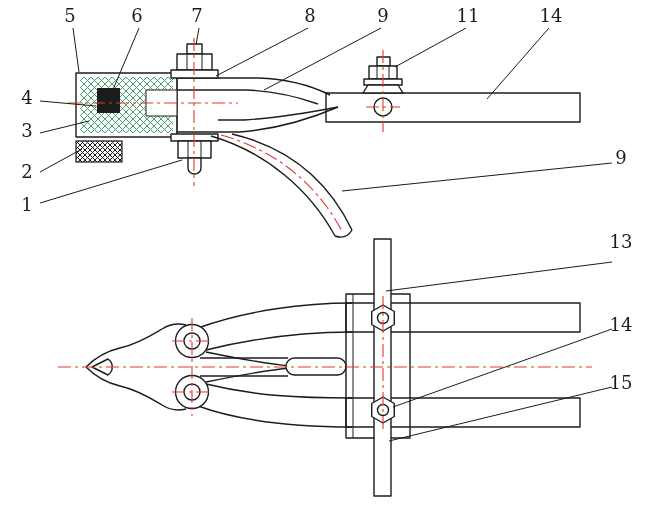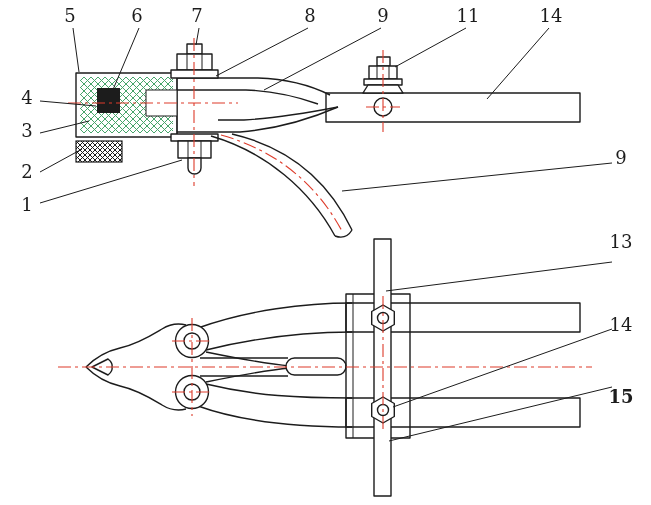--- a/index.html
+++ b/index.html
@@ -197,15 +197,15 @@
       <div class="part-label" style="left: 383px; top: 16px;">9</div>
       <div class="part-label" style="left: 468px; top: 16px;">11</div>
       <div class="part-label" style="left: 551px; top: 16px;">14</div>
       <div class="part-label" style="left: 27px; top: 98px;">4</div>
       <div class="part-label" style="left: 27px; top: 131px;">3</div>
       <div class="part-label" style="left: 27px; top: 172px;">2</div>
       <div class="part-label" style="left: 27px; top: 205px;">1</div>
       <div class="part-label" style="left: 621px; top: 158px;">9</div>
       <div class="part-label" style="left: 621px; top: 242px;">13</div>
       <div class="part-label" style="left: 621px; top: 325px;">14</div>
-      <div class="part-label" style="left: 621px; top: 397px; font-weight: bold;">15</div>
+      <div class="part-label" style="left: 621px; top: 383px;">15</div>
     </div>
 </div>
 
 </body></html>

